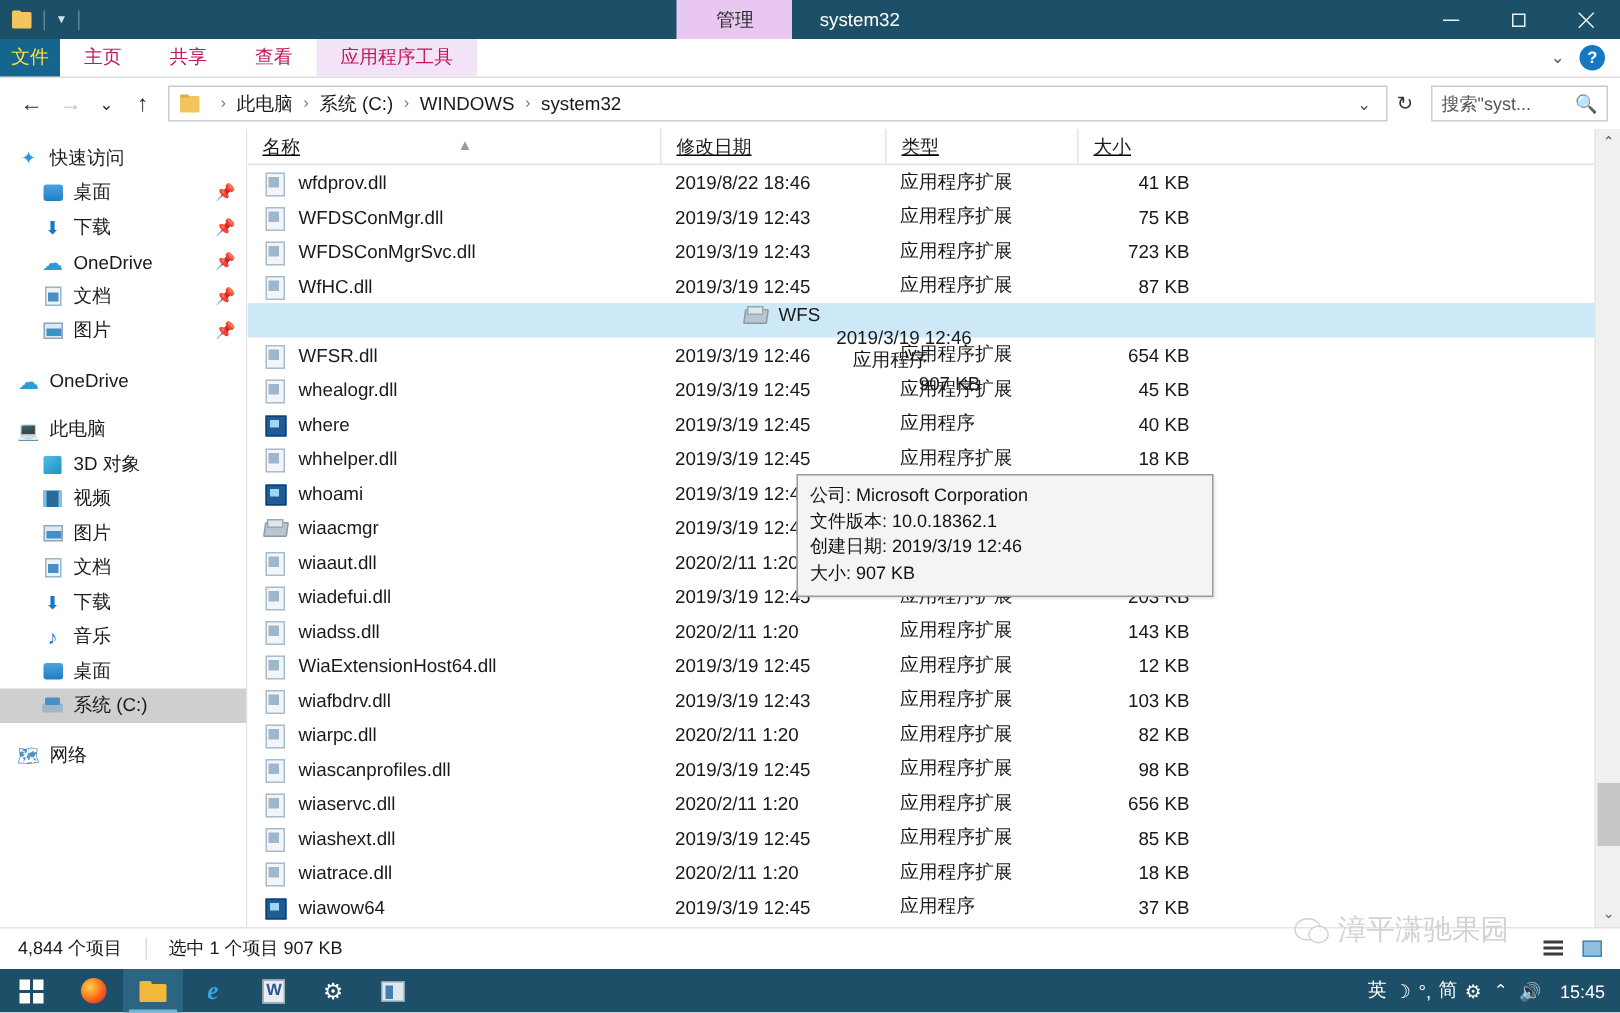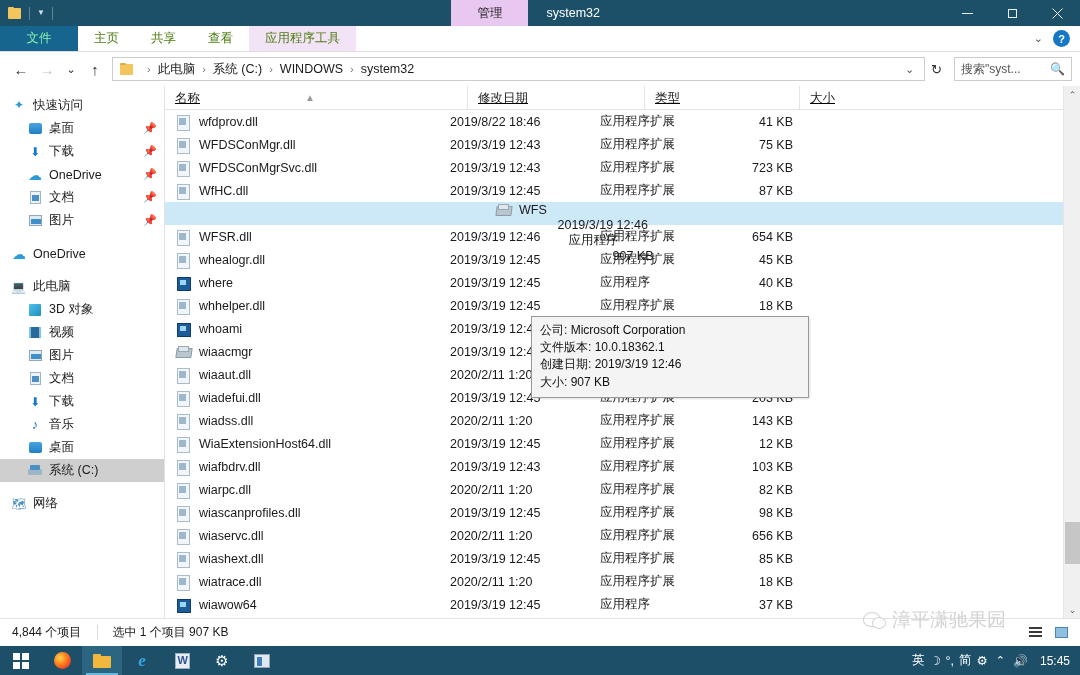--- a/index.html
+++ b/index.html
@@ -48,25 +48,25 @@
   }
   .wc svg { display: block; }
 
   
   .ribbon {
     position: absolute; left: 0; top: 26px; width: 1080px; height: 26px;
     background: #ffffff; display: flex; align-items: stretch;
     border-bottom: 1px solid #dedede;
   }
   .rb-file {
-    background: #16658f; color: #86efac; font-size: 12.5px;
-    width: 78px; display: flex; align-items: center; justify-content: center;
+    background: #16658f; color: #fde047; font-size: 12.5px;
+    width: 40px; display: flex; align-items: center; justify-content: center;
   }
   .rb-tab {
-    color: #4d7c0f; font-size: 12.5px; padding: 0 16px;
+    color: #be185d; font-size: 12.5px; padding: 0 16px;
     display: flex; align-items: center; justify-content: center;
   }
   .rb-tab.ctx { background: #f3e3f7; }
   .rb-right { margin-left: auto; display: flex; align-items: center; gap: 10px; padding-right: 10px; }
   .rb-caret { color: #555; font-size: 11px; }
   .rb-help {
     width: 17px; height: 17px; border-radius: 50%; background: #1677c4;
     color: #fff; font-size: 11px; font-weight: bold;
     display: flex; align-items: center; justify-content: center;
   }
@@ -151,21 +151,21 @@
   .ico-net { color: #4a8fc0; font-size: 12px; }
 
   
   .filearea { flex: 1; position: relative; overflow: hidden; background: #ffffff; text-decoration: underline; }
   .colheader {
     height: 24px; display: flex; align-items: center;
     border-bottom: 1px solid #e3e3e3; font-size: 12.5px; color: #1a1a1a;
     position: relative;
   }
   .col { padding-left: 10px; position: relative; height: 24px; line-height: 24px; }
-  .col + .col { border-left: 1px solid #e3e3e3; margin-left: 27px; }
+  .col + .col { border-left: 1px solid #e3e3e3; }
   .col-name  { width: 275px; }
   .col-date  { width: 150px; }
   .col-type  { width: 128px; }
   .col-size  { width: 88px; text-align: left; }
   .sortmark {
     position: absolute; left: 140px; top: 0px; color: #9a9a9a; font-size: 10px;
   }
 
   .rows { position: absolute; left: 0; top: 24px; right: 0; bottom: 0; }
   .row {

